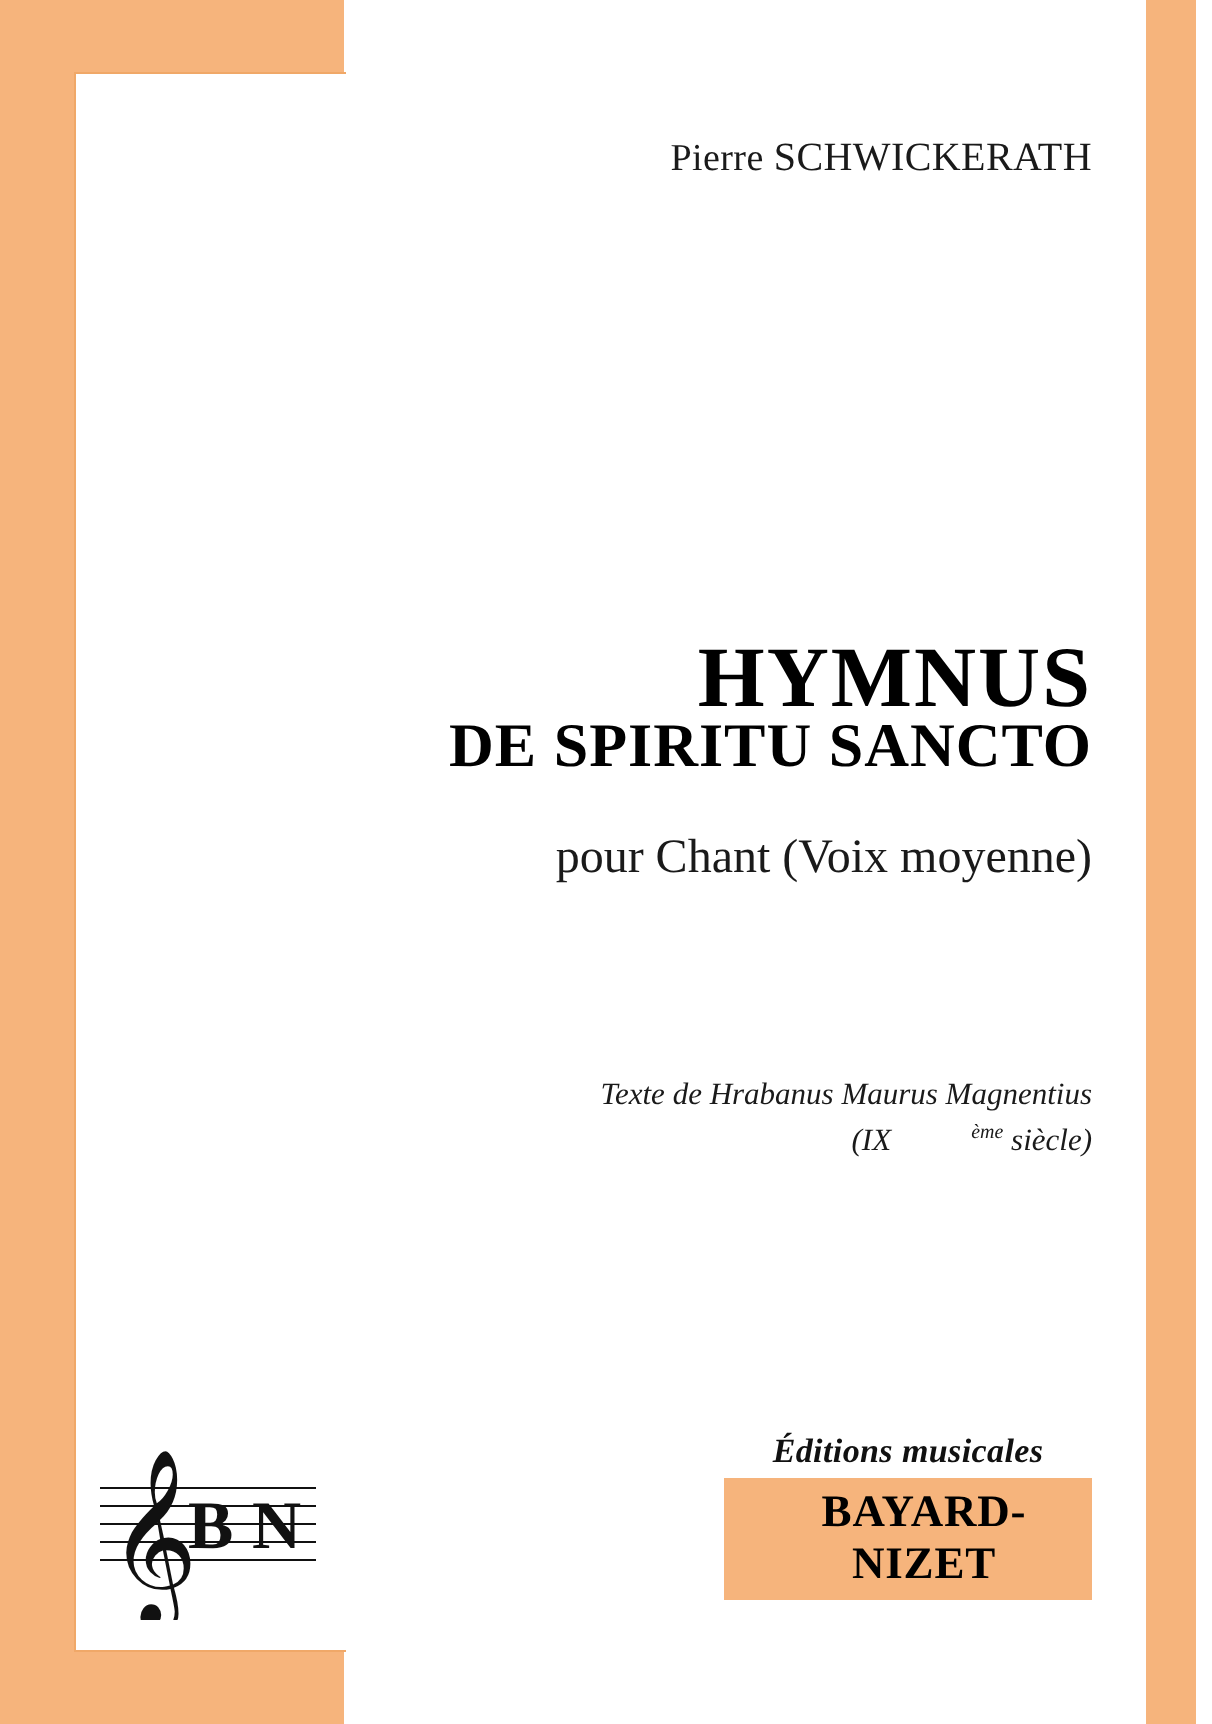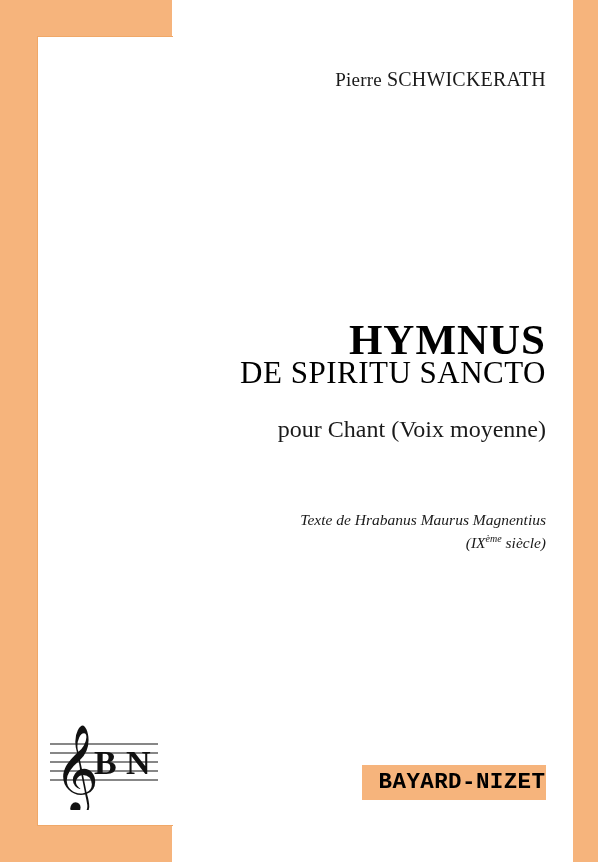--- a/index.html
+++ b/index.html
@@ -86,21 +86,21 @@
     color: #000000;
     text-align: right;
     white-space: nowrap;
     line-height: 1.05;
   }
   .title-sub {
     position: absolute;
     right: 52px;
     top: 355px;
     font-size: 31px;
-    font-weight: normal;
+    font-weight: bold;
     letter-spacing: 0.5px;
     color: #000000;
     text-align: right;
     white-space: nowrap;
   }
 
   .instrumentation {
     position: absolute;
     right: 52px;
     top: 412px;
@@ -109,33 +109,34 @@
     text-align: right;
     line-height: 1.45;
   }
   .instrumentation div {
     white-space: nowrap;
   }
 
   .text-credit {
     position: absolute;
     right: 52px;
-    top: 508px;
+    top: 536px;
     font-size: 15.5px;
     font-style: italic;
     color: #1a1a1a;
     text-align: right;
     line-height: 1.5;
   }
   .text-credit div {
     white-space: nowrap;
   }
   .text-credit sup {
     font-size: 10px;
     vertical-align: super;
+    margin-left: 40px;
   }
 
   
   .publisher {
     position: absolute;
     right: 52px;
     bottom: 62px;
     width: 184px;
     text-align: center;
   }
@@ -144,21 +145,21 @@
     font-weight: bold;
     font-style: italic;
     color: #111111;
     letter-spacing: 0.2px;
     margin-bottom: 3px;
     font-family: "Liberation Serif", serif;
   }
   .publisher-bar {
     background: #f6b47c;
     padding: 4px 0 5px 16px;
-    font-family: Liberation Mono, monospace;
+    font-family: Liberation Serif, serif;
     font-weight: bold;
     font-size: 22.5px;
     letter-spacing: 0.4px;
     color: #000000;
   }
 
   
   .logo-wrap {
     position: absolute;
     left: 48px;
@@ -193,20 +194,21 @@
   </div>
 
   <div class="text-credit">
     <div>Texte de Hrabanus Maurus Magnentius</div>
     <div>
       <span>(IX</span><sup>ème</sup><span> siècle)</span>
     </div>
   </div>
 
   <div class="publisher">
+    <div class="publisher-top">Éditions musicales</div>
     <div class="publisher-bar">BAYARD-NIZET</div>
   </div>
 
   <div class="logo-wrap">
     <svg width="112" height="92" viewBox="0 0 112 92" xmlns="http://www.w3.org/2000/svg">
 
       <g stroke="#111" stroke-width="1.1">
         <line x1="2" y1="26" x2="110" y2="26"></line>
         <line x1="2" y1="35" x2="110" y2="35"></line>
         <line x1="2" y1="44" x2="110" y2="44"></line>

